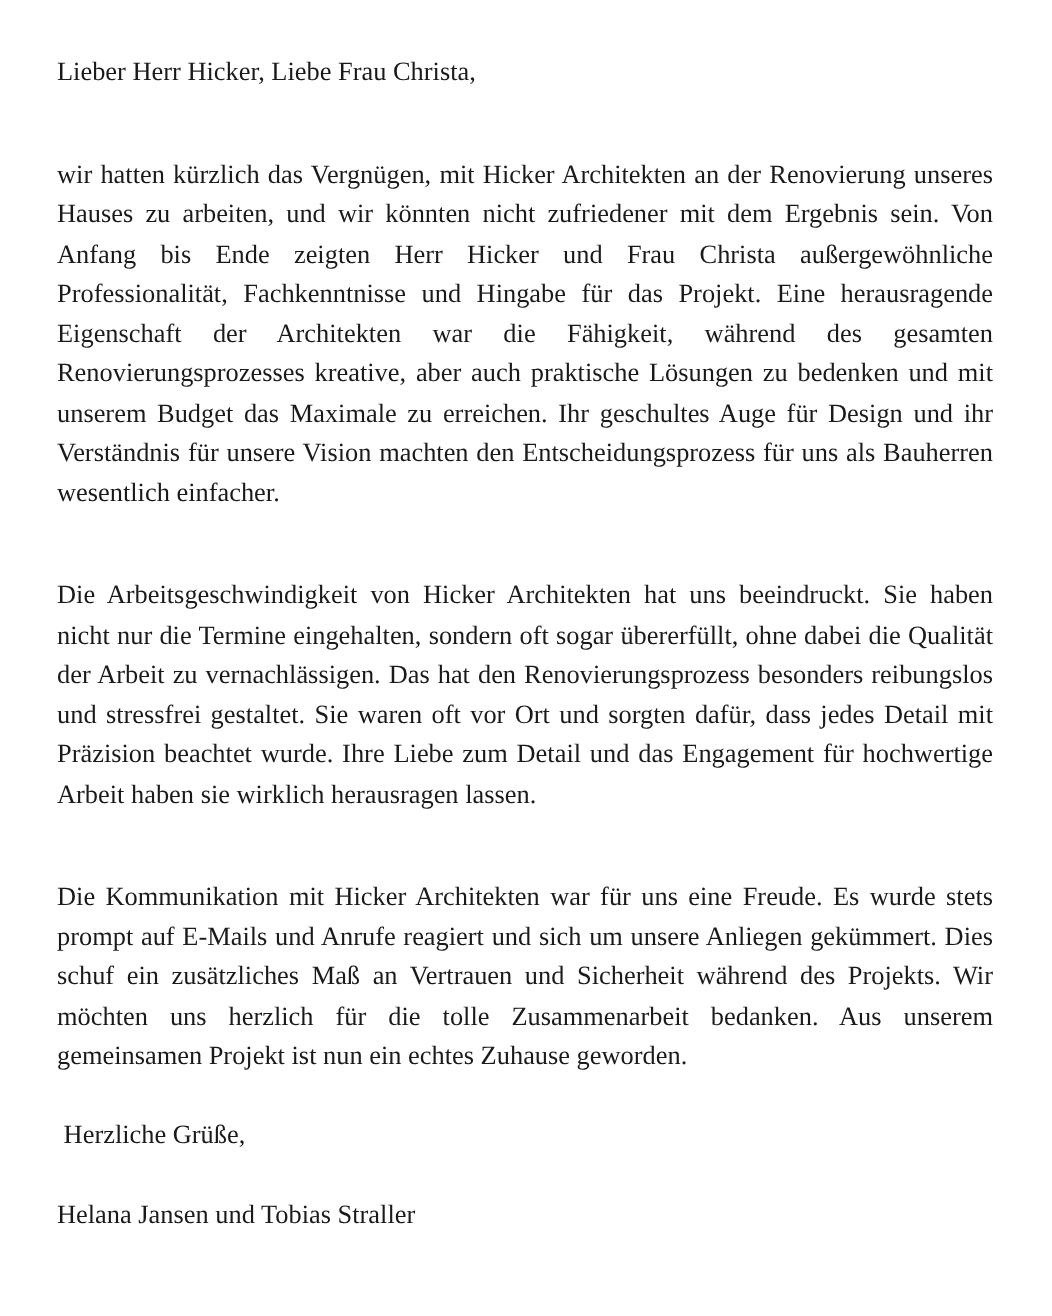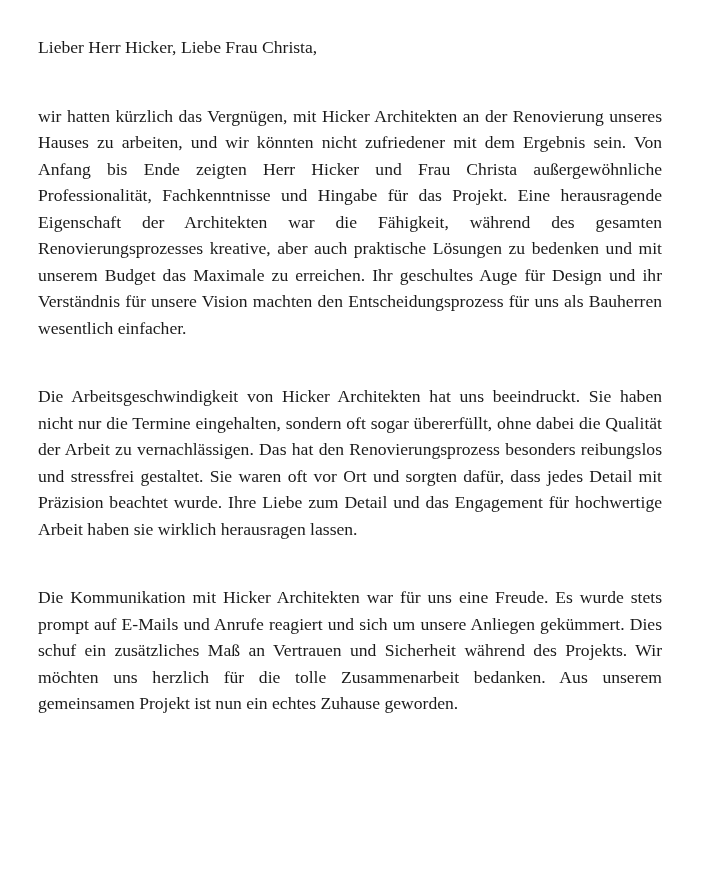--- a/index.html
+++ b/index.html
@@ -65,16 +65,18 @@
   <div class="letter-body">
 
     <p class="salutation">Lieber Herr Hicker, Liebe Frau Christa,</p>
 
     <p class="para">wir hatten kürzlich das Vergnügen, mit Hicker Architekten an der Renovierung unseres Hauses zu arbeiten, und wir könnten nicht zufriedener mit dem Ergebnis sein. Von Anfang bis Ende zeigten Herr Hicker und Frau Christa außergewöhnliche Professionalität, Fachkenntnisse und Hingabe für das Projekt. Eine herausragende Eigenschaft der Architekten war die Fähigkeit, während des gesamten Renovierungsprozesses kreative, aber auch praktische Lösungen zu bedenken und mit unserem Budget das Maximale zu erreichen. Ihr geschultes Auge für Design und ihr Verständnis für unsere Vision machten den Entscheidungsprozess für uns als Bauherren wesentlich einfacher.</p>
 
     <p class="para">Die Arbeitsgeschwindigkeit von Hicker Architekten hat uns beeindruckt. Sie haben nicht nur die Termine eingehalten, sondern oft sogar übererfüllt, ohne dabei die Qualität der Arbeit zu vernachlässigen. Das hat den Renovierungsprozess besonders reibungslos und stressfrei gestaltet. Sie waren oft vor Ort und sorgten dafür, dass jedes Detail mit Präzision beachtet wurde. Ihre Liebe zum Detail und das Engagement für hochwertige Arbeit haben sie wirklich herausragen lassen.</p>
 
     <p class="para">Die Kommunikation mit Hicker Architekten war für uns eine Freude. Es wurde stets prompt auf E-Mails und Anrufe reagiert und sich um unsere Anliegen gekümmert. Dies schuf ein zusätzliches Maß an Vertrauen und Sicherheit während des Projekts. Wir möchten uns herzlich für die tolle Zusammenarbeit bedanken. Aus unserem gemeinsamen Projekt ist nun ein echtes Zuhause geworden.</p>
 
+    <p class="closing"> Herzliche Grüße,</p>
 
+    <p class="signature">Helana Jansen und Tobias Straller</p>
 
   </div>
 </div>
 
 </body></html>

